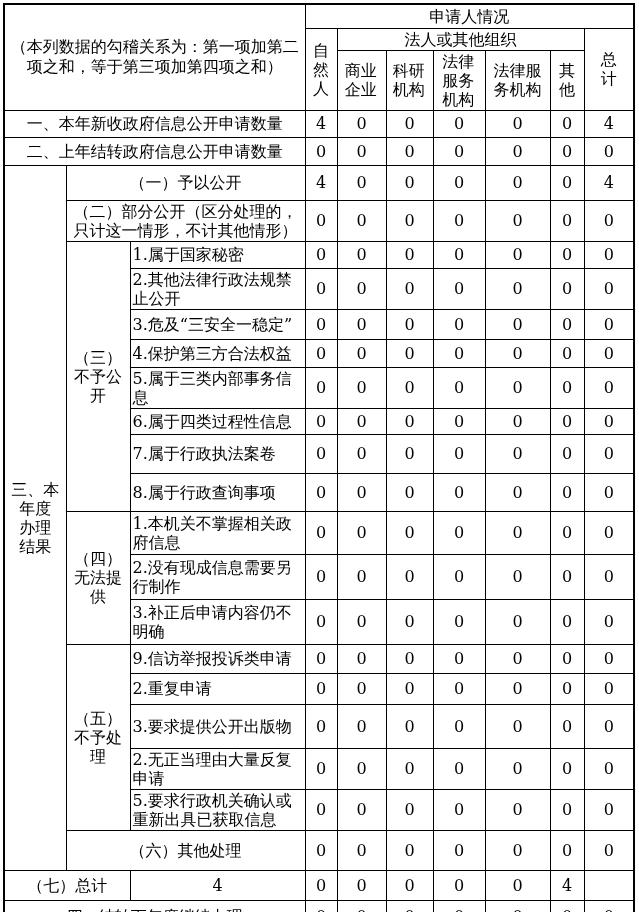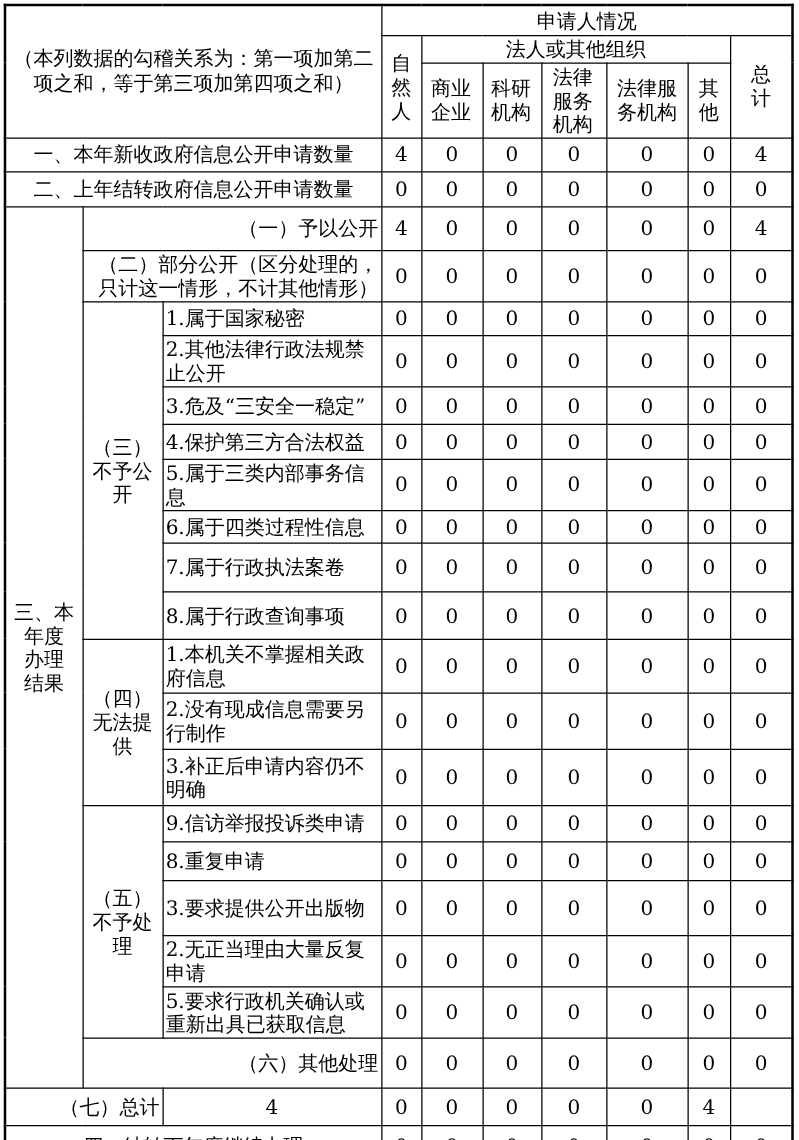--- a/index.html
+++ b/index.html
@@ -36,21 +36,21 @@
   td.hd { text-align: center; padding: 0; line-height: 18px; }
   
   td.corner { text-align: center; padding: 0; }
   .note { display: inline-block; width: 18.3em; line-height: 20px; text-align: center; }
   
   .w1 { display: inline-block; width: 1.1em; text-align: center; }
   .w2 { display: inline-block; width: 2.1em; text-align: left; }
   .w3 { display: inline-block; width: 3.1em; text-align: center; }
   
   td.top  { text-align: center; padding-left: 3px; }
-  td.sec  { text-align: right; padding-left: 7px; }
+  td.sec  { text-align: center; padding-left: 7px; }
   td.sub  { text-align: left; padding-left: 3px; }
   td.grp  { text-align: center; padding: 0; }
   td.vlabel { text-align: center; padding: 0; white-space: pre-line; line-height: 20px; }
   
   td.v { text-align: center; }
 </style>
 </head>
 <body>
 
 <div class="page">
@@ -251,21 +251,21 @@
       <td class="sub">9.信访举报投诉类申请</td>
     <td class="v">0</td>
           <td class="v">0</td>
           <td class="v">0</td>
           <td class="v">0</td>
           <td class="v">0</td>
           <td class="v">0</td>
           <td class="v">0</td>
         </tr>
     <tr style="height:31px">
-          <td class="sub">8.重复申请</td>
+          <td class="sub">2.重复申请</td>
           <td class="v">0</td>
           <td class="v">0</td>
           <td class="v">0</td>
           <td class="v">0</td>
           <td class="v">0</td>
           <td class="v">0</td>
           <td class="v">0</td>
         </tr>
     <tr style="height:44px">
           <td class="sub">3.要求提供公开出版物</td>

